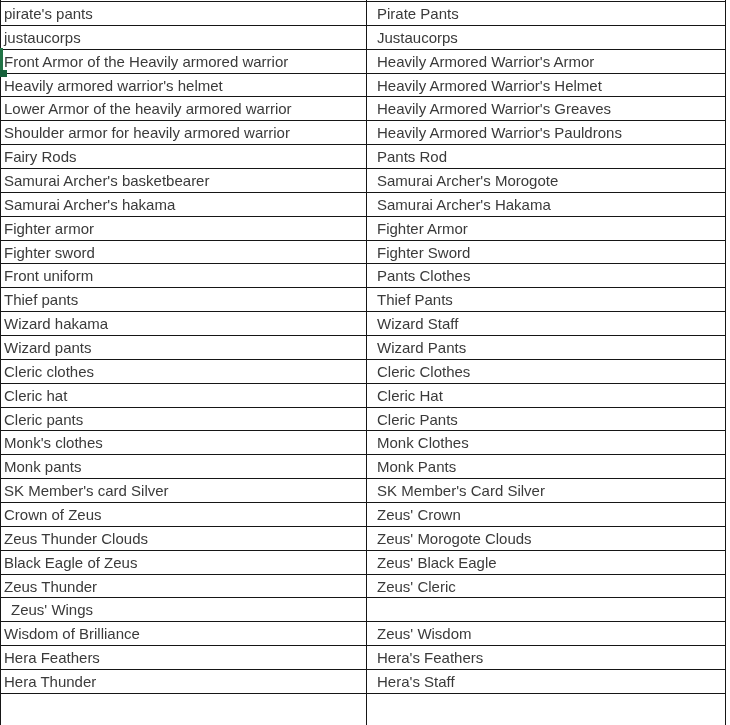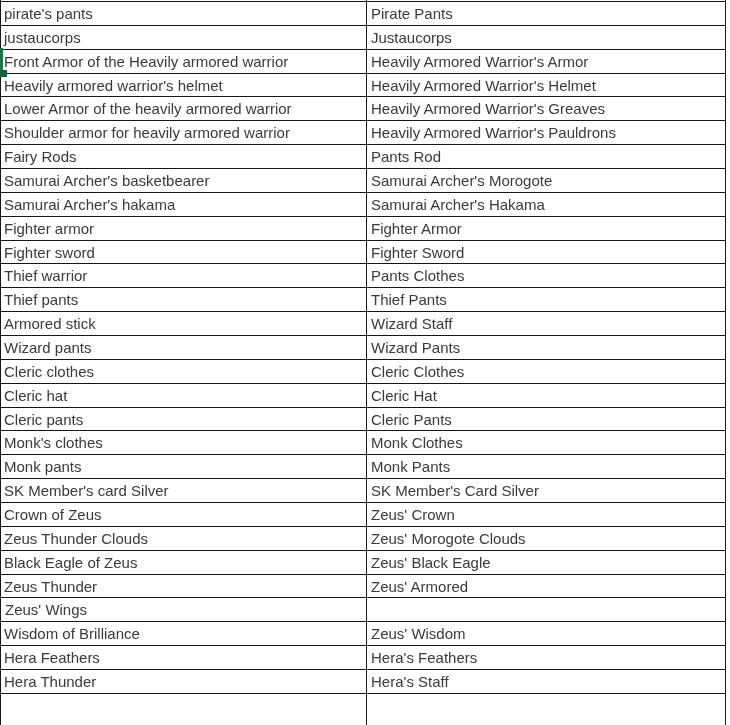--- a/index.html
+++ b/index.html
@@ -27,21 +27,21 @@
   }
   .cell {
     display: flex;
     align-items: center;
     font-size: 15px;
     color: var(--text, #3a3a3a);
     white-space: nowrap;
     overflow: hidden;
   }
   .cell.c1 { width: 366px; padding-left: 4px; }
-  .cell.c2 { flex: 1; padding-left: 5px; }
+  .cell.c2 { flex: 1; padding-left: 11px; }
   .vline {
     position: absolute;
     top: 0; width: 1px; height: 725px;
     background: var(--grid, #161616);
     z-index: 2;
   }
   .vline.left  { left: 0; }
   .vline.mid   { left: 366px; }
   .vline.right { left: 725px; }
   .sel-border {
@@ -104,29 +104,29 @@
       </div>
       <div class="row">
         <div class="cell c1">Fighter armor</div>
         <div class="cell c2">Fighter Armor</div>
       </div>
       <div class="row">
         <div class="cell c1">Fighter sword</div>
         <div class="cell c2">Fighter Sword</div>
       </div>
       <div class="row">
-        <div class="cell c1">Thief warrior</div>
+        <div class="cell c1">Front uniform</div>
         <div class="cell c2">Pants Clothes</div>
       </div>
       <div class="row">
         <div class="cell c1">Thief pants</div>
         <div class="cell c2">Thief Pants</div>
       </div>
       <div class="row">
-        <div class="cell c1">Armored stick</div>
+        <div class="cell c1">Wizard hakama</div>
         <div class="cell c2">Wizard Staff</div>
       </div>
       <div class="row">
         <div class="cell c1">Wizard pants</div>
         <div class="cell c2">Wizard Pants</div>
       </div>
       <div class="row">
         <div class="cell c1">Cleric clothes</div>
         <div class="cell c2">Cleric Clothes</div>
       </div>
@@ -157,21 +157,21 @@
       <div class="row">
         <div class="cell c1">Zeus Thunder Clouds</div>
         <div class="cell c2">Zeus' Morogote Clouds</div>
       </div>
       <div class="row">
         <div class="cell c1">Black Eagle of Zeus</div>
         <div class="cell c2">Zeus' Black Eagle</div>
       </div>
       <div class="row">
         <div class="cell c1">Zeus Thunder</div>
-        <div class="cell c2">Zeus' Armored</div>
+        <div class="cell c2">Zeus' Cleric</div>
       </div>
       <div class="row">
         <div class="cell c2">Zeus' Wings</div>
       </div>
       <div class="row">
         <div class="cell c1">Wisdom of Brilliance</div>
         <div class="cell c2">Zeus' Wisdom</div>
       </div>
       <div class="row">
         <div class="cell c1">Hera Feathers</div>

